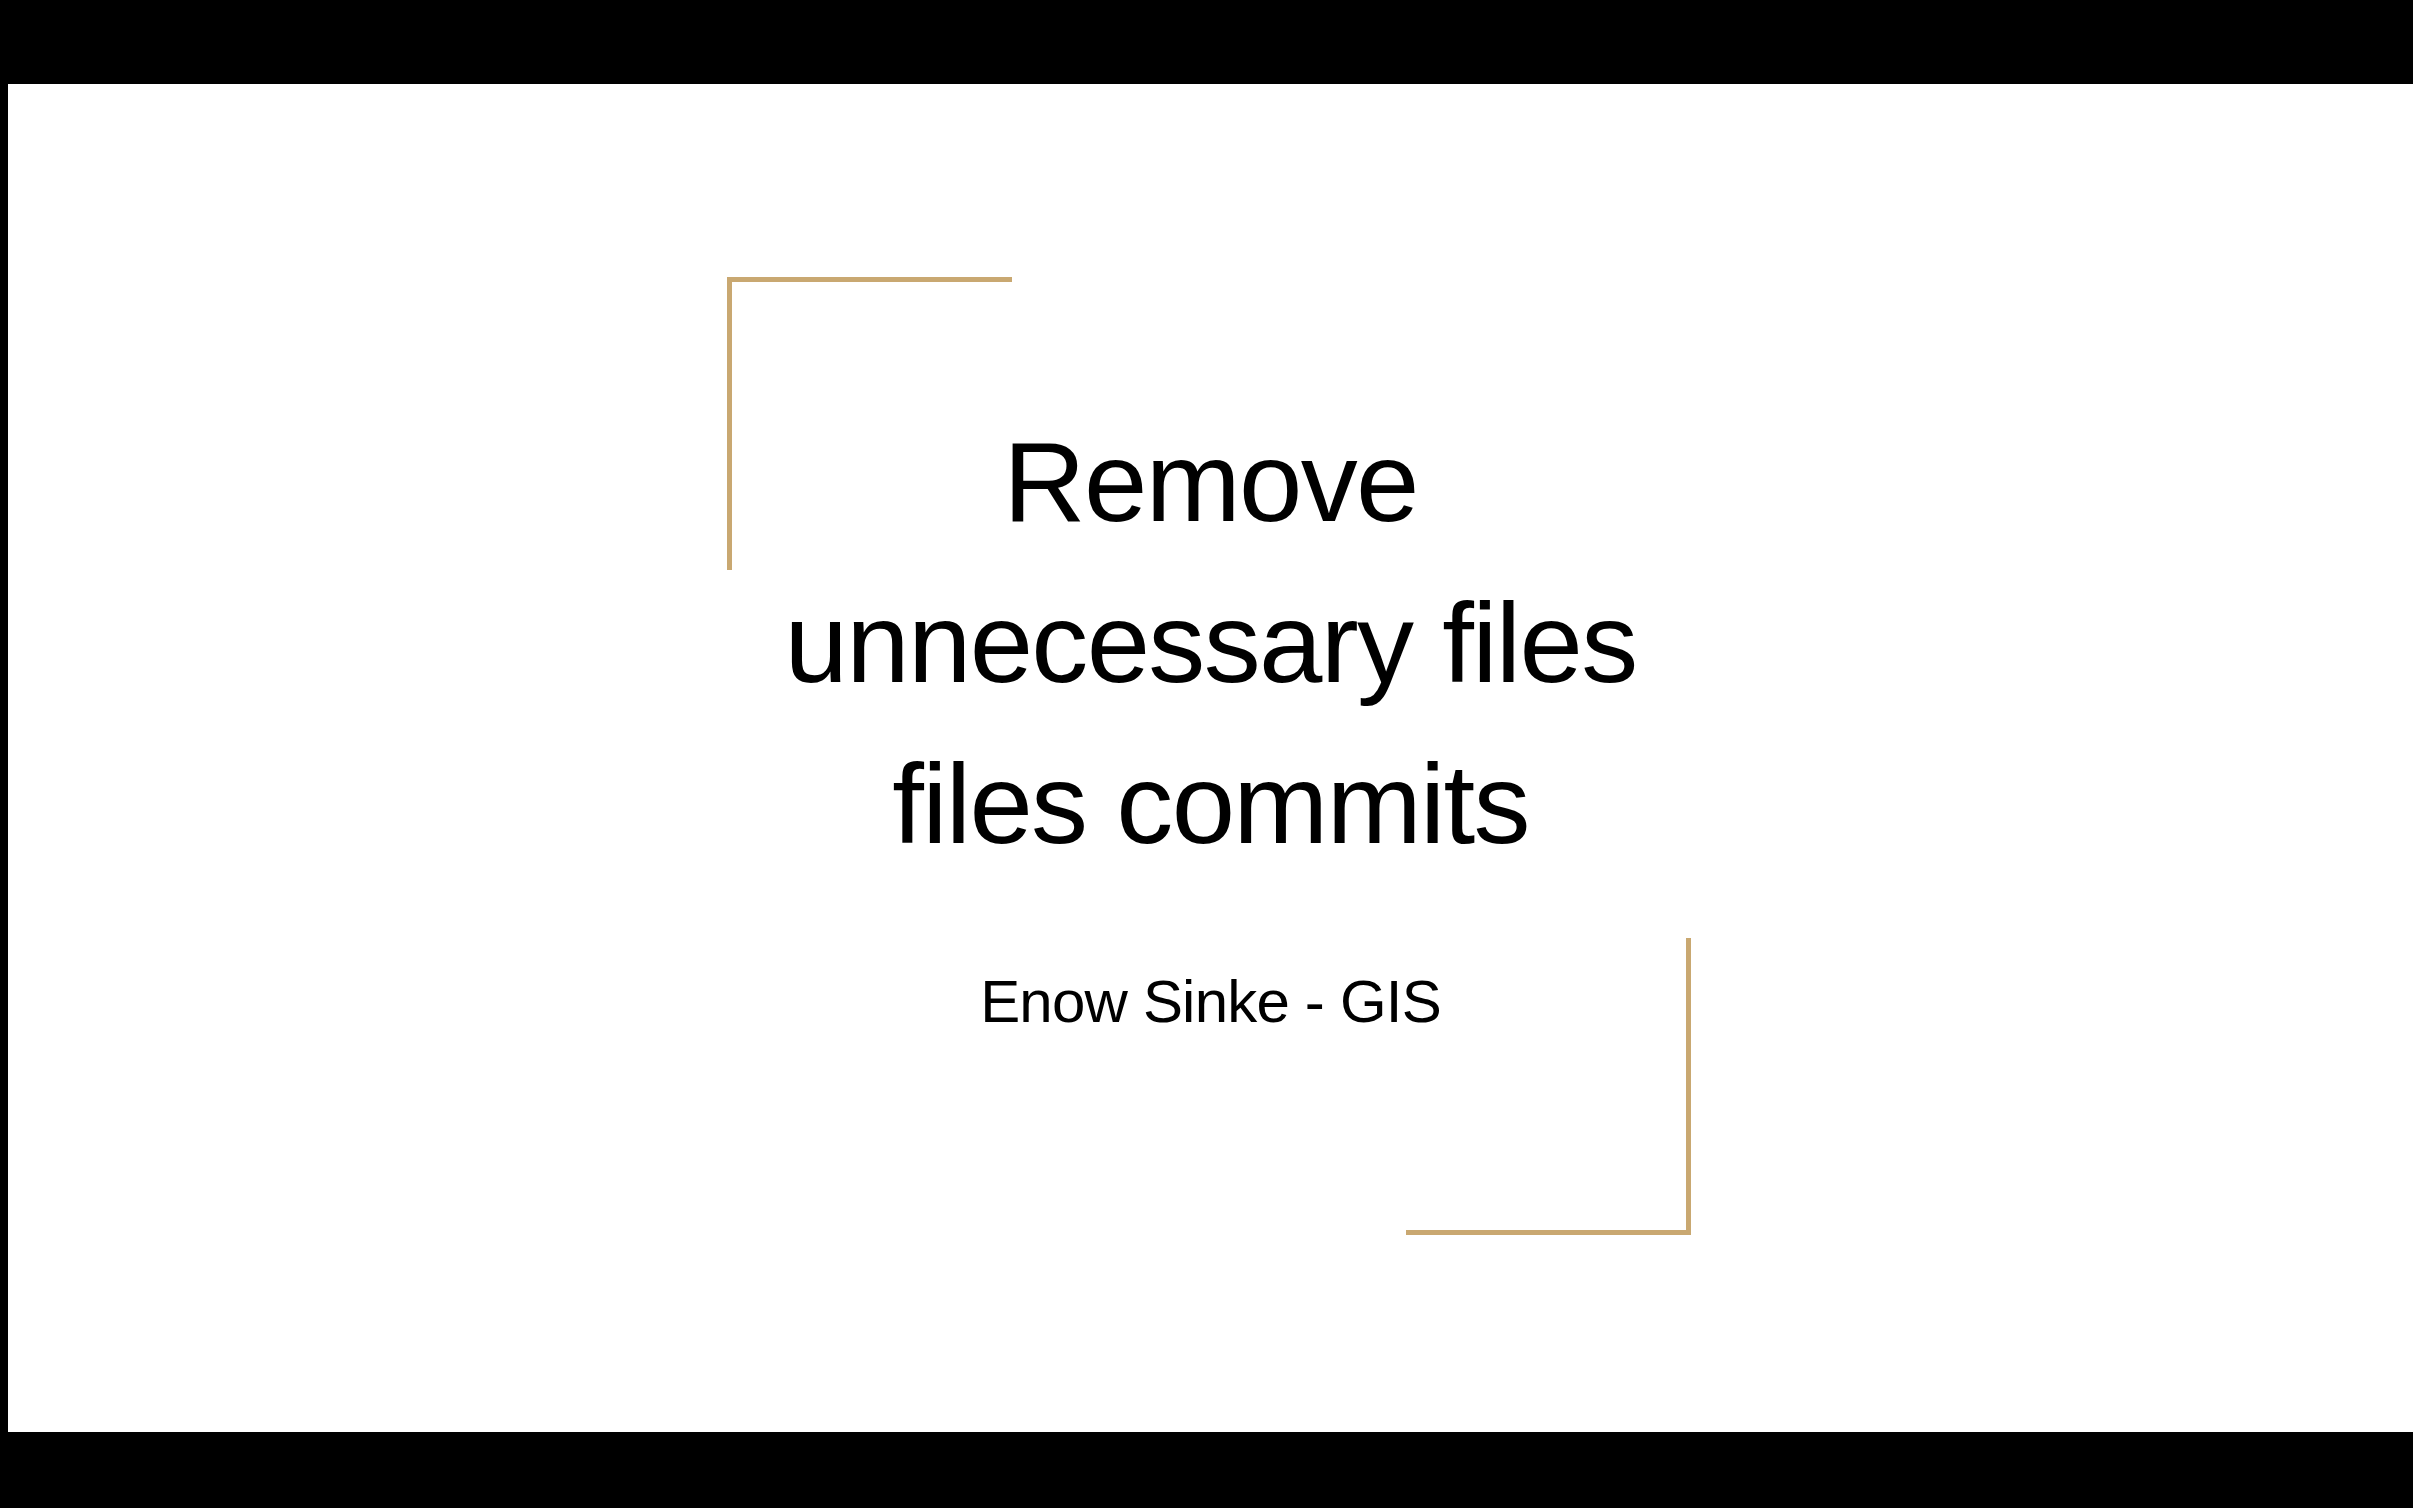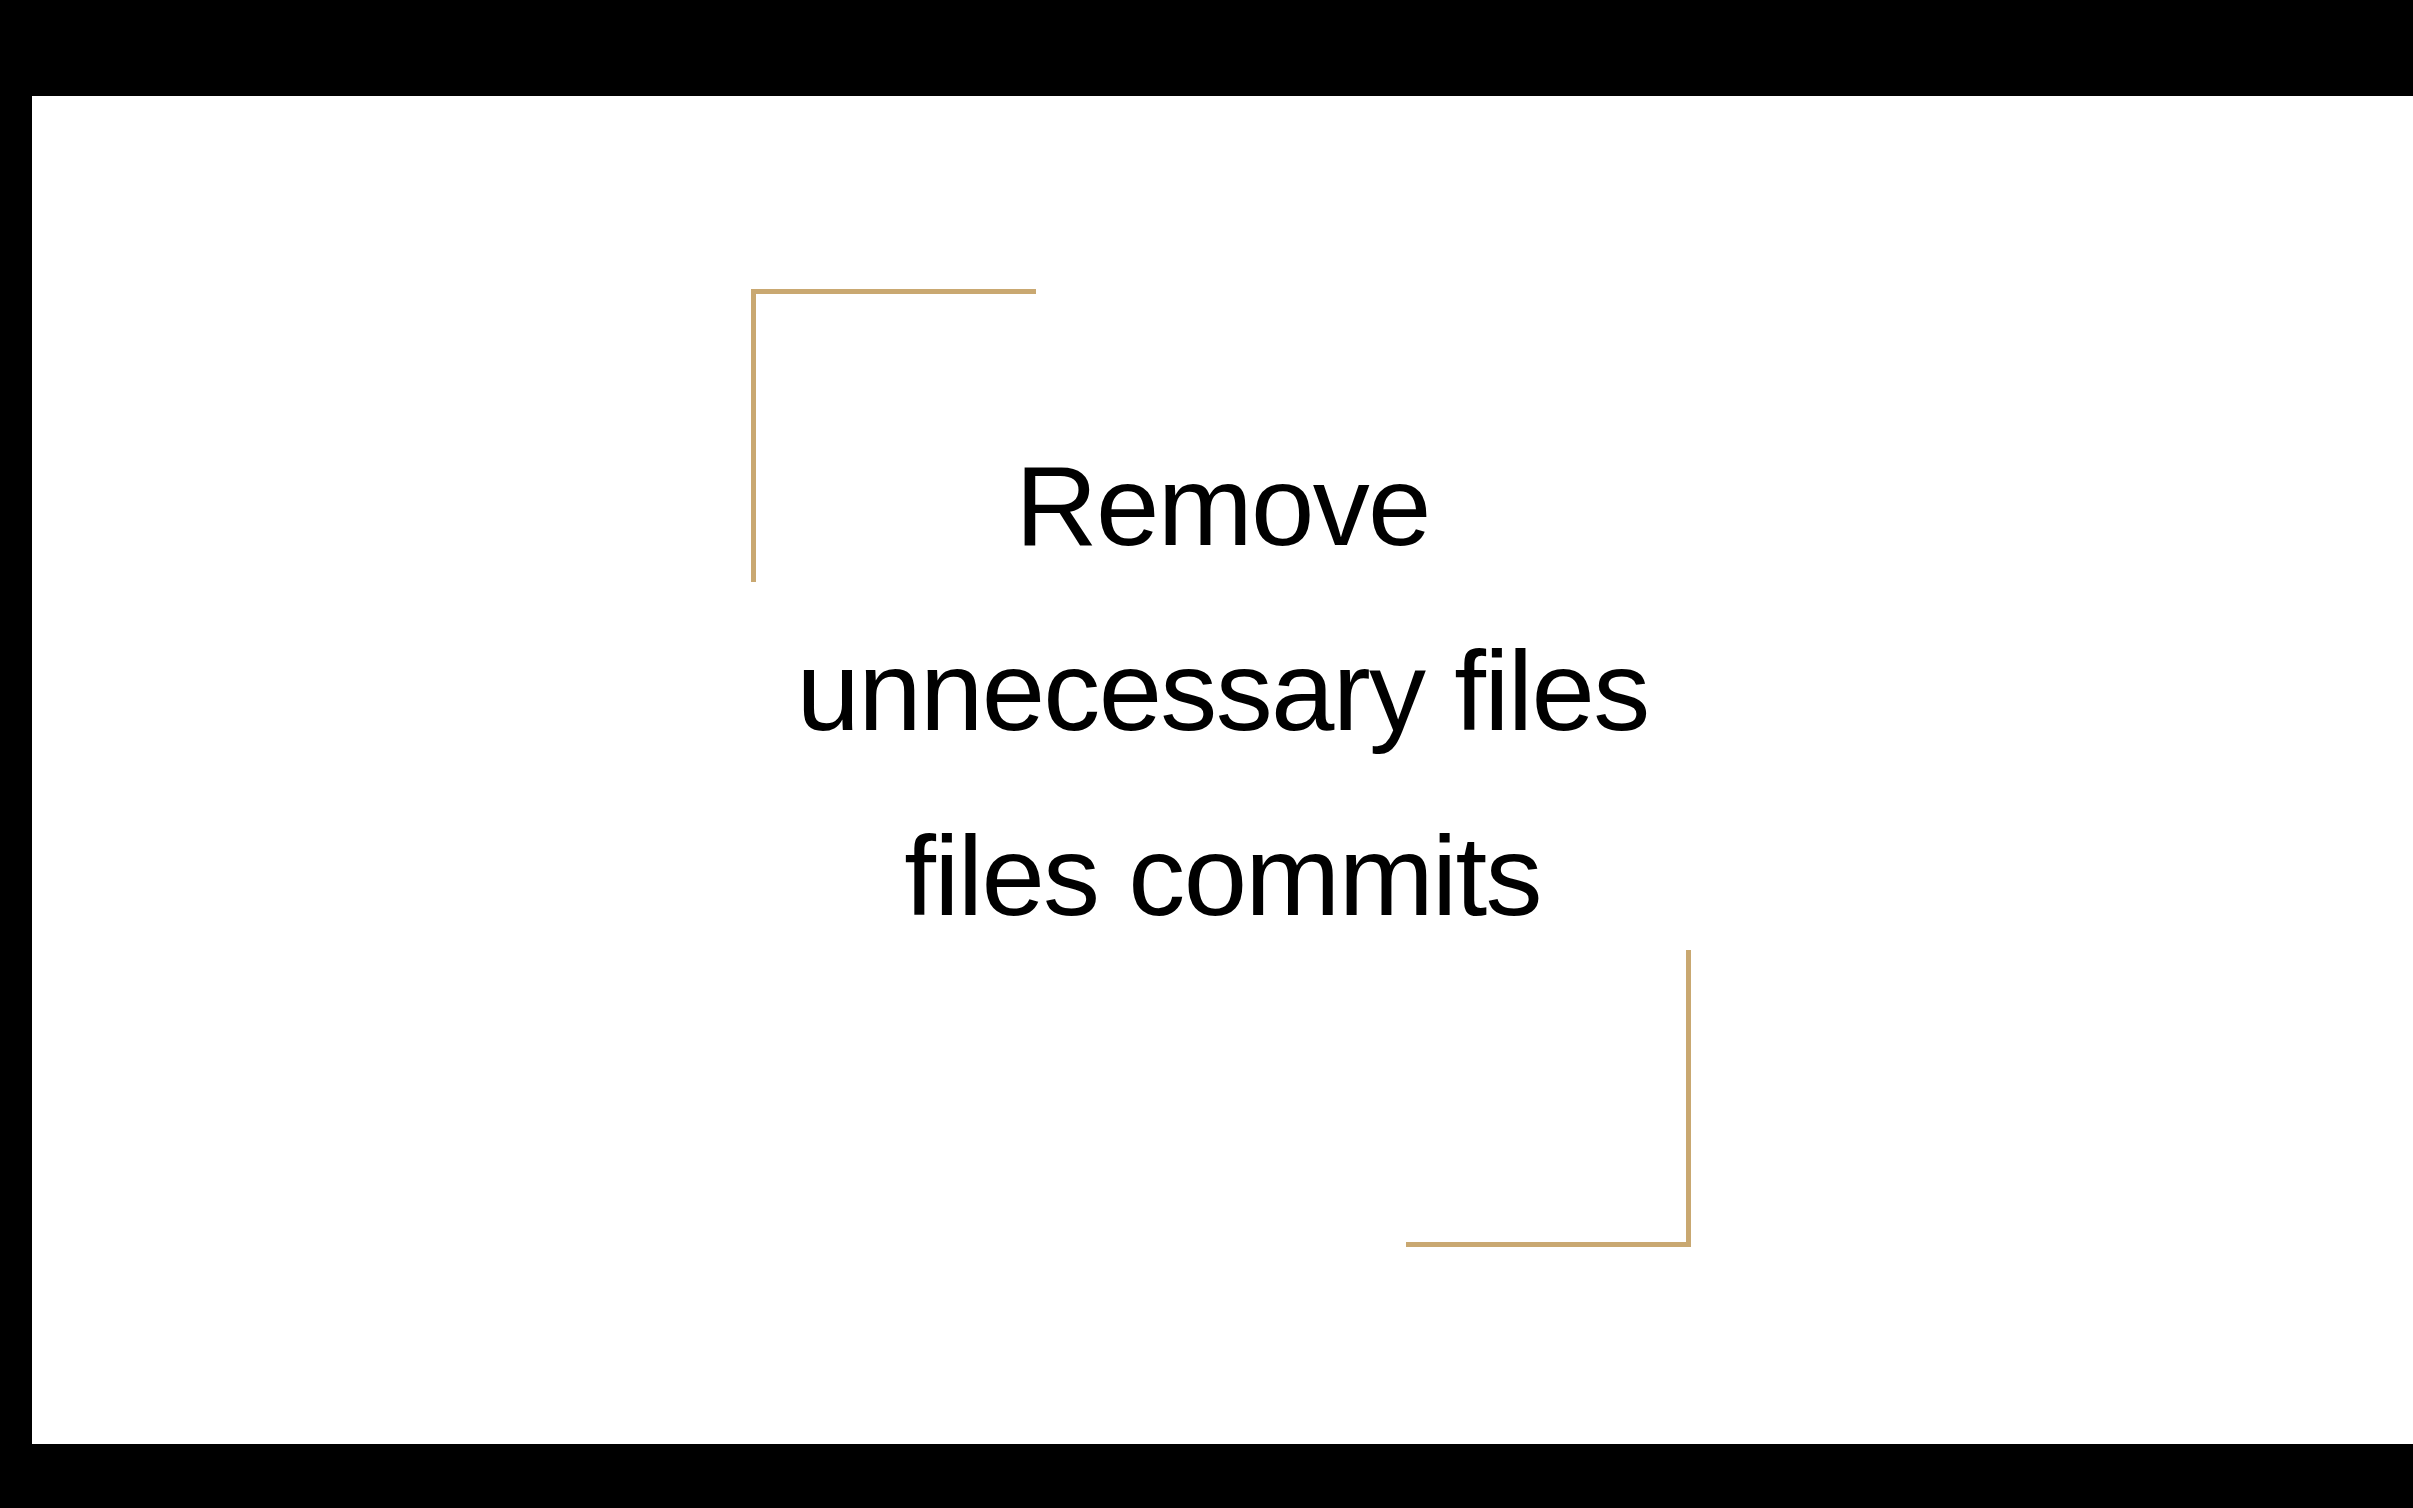--- a/index.html
+++ b/index.html
@@ -1,17 +1,17 @@
 <!DOCTYPE html>
 <html style="font-size:13.4px"><head>
   <meta charset="utf-8">
   <style>
     * {
       margin: 0;
-      padding: 16px;
+      padding: 4px;
       box-sizing: border-box;
     }
     
     body {
       width: 2413px;
       height: 1508px;
       background: #000000;
       display: flex;
       align-items: center;
       justify-content: center;
@@ -82,15 +82,16 @@
 <div class="slide">
   <div class="corner-top-left"></div>
   <div class="corner-bottom-right"></div>
 
   <div class="content">
     <h1 class="title">
       <span class="title-line">Remove</span>
       <span class="title-line">unnecessary files</span>
       <span class="title-line">files commits</span>
     </h1>
+    <p class="subtitle">Enow Sinke - GIS</p>
   </div>
 </div>
 
 
 </body></html>

